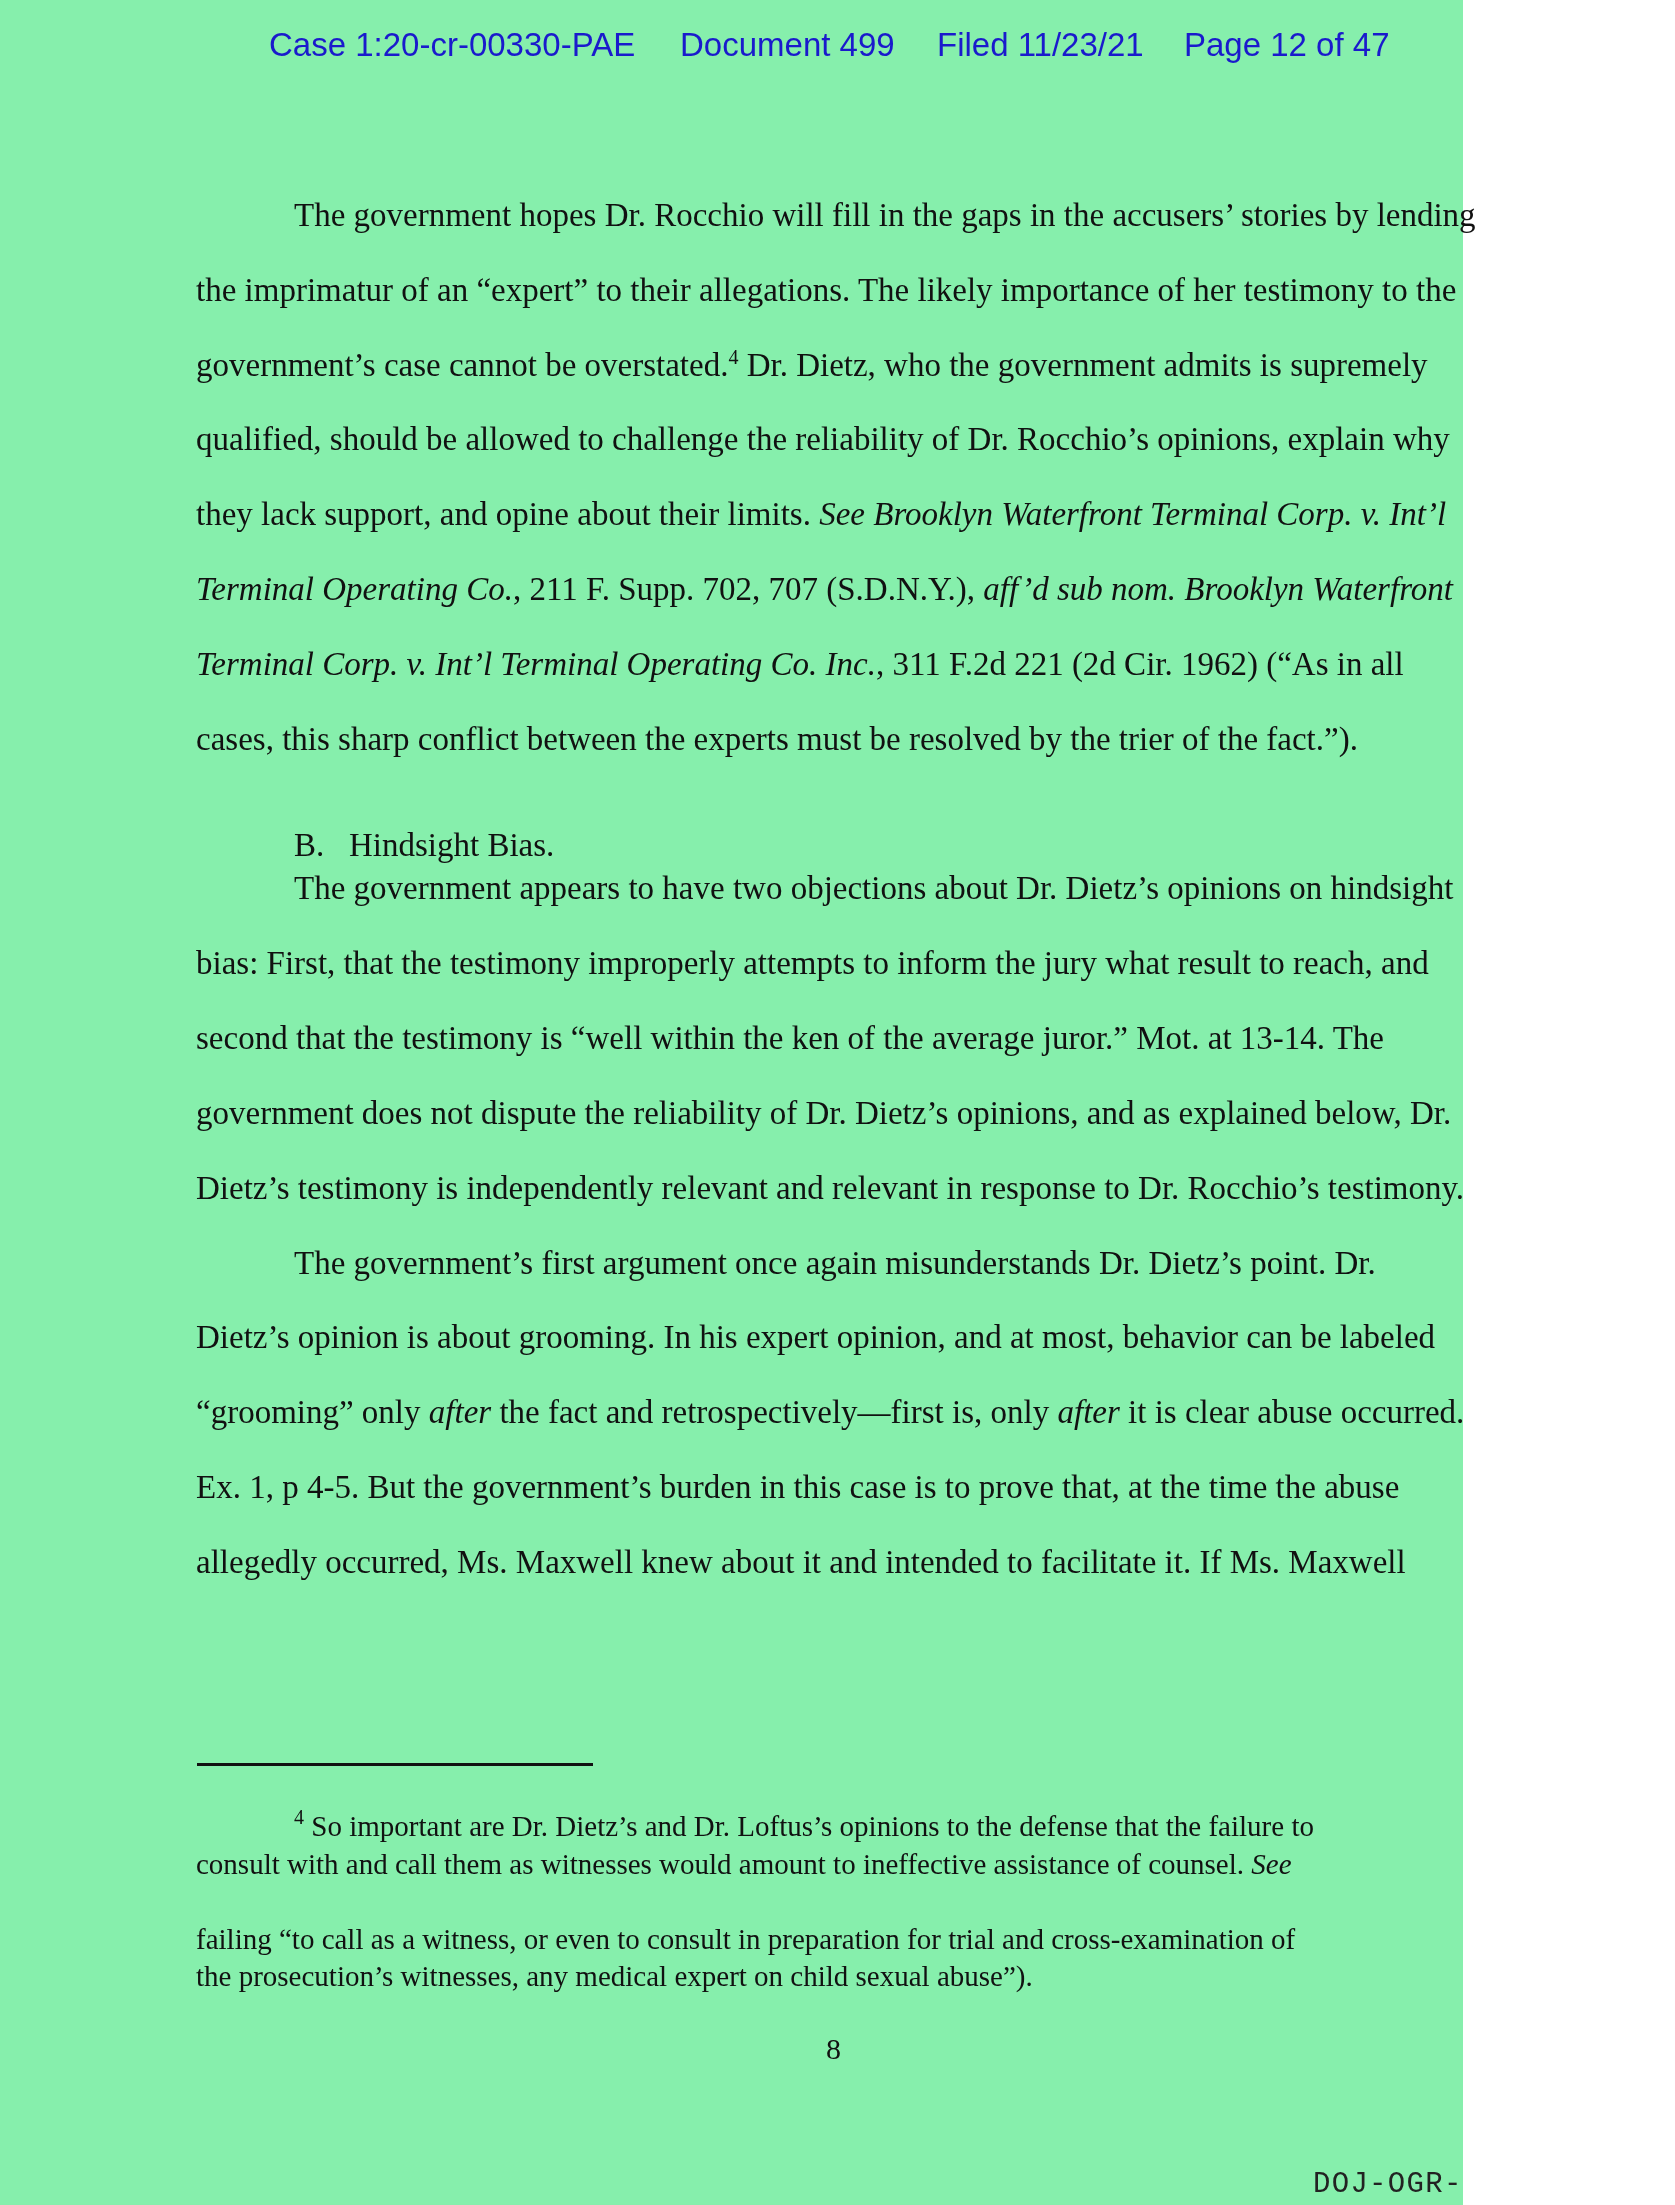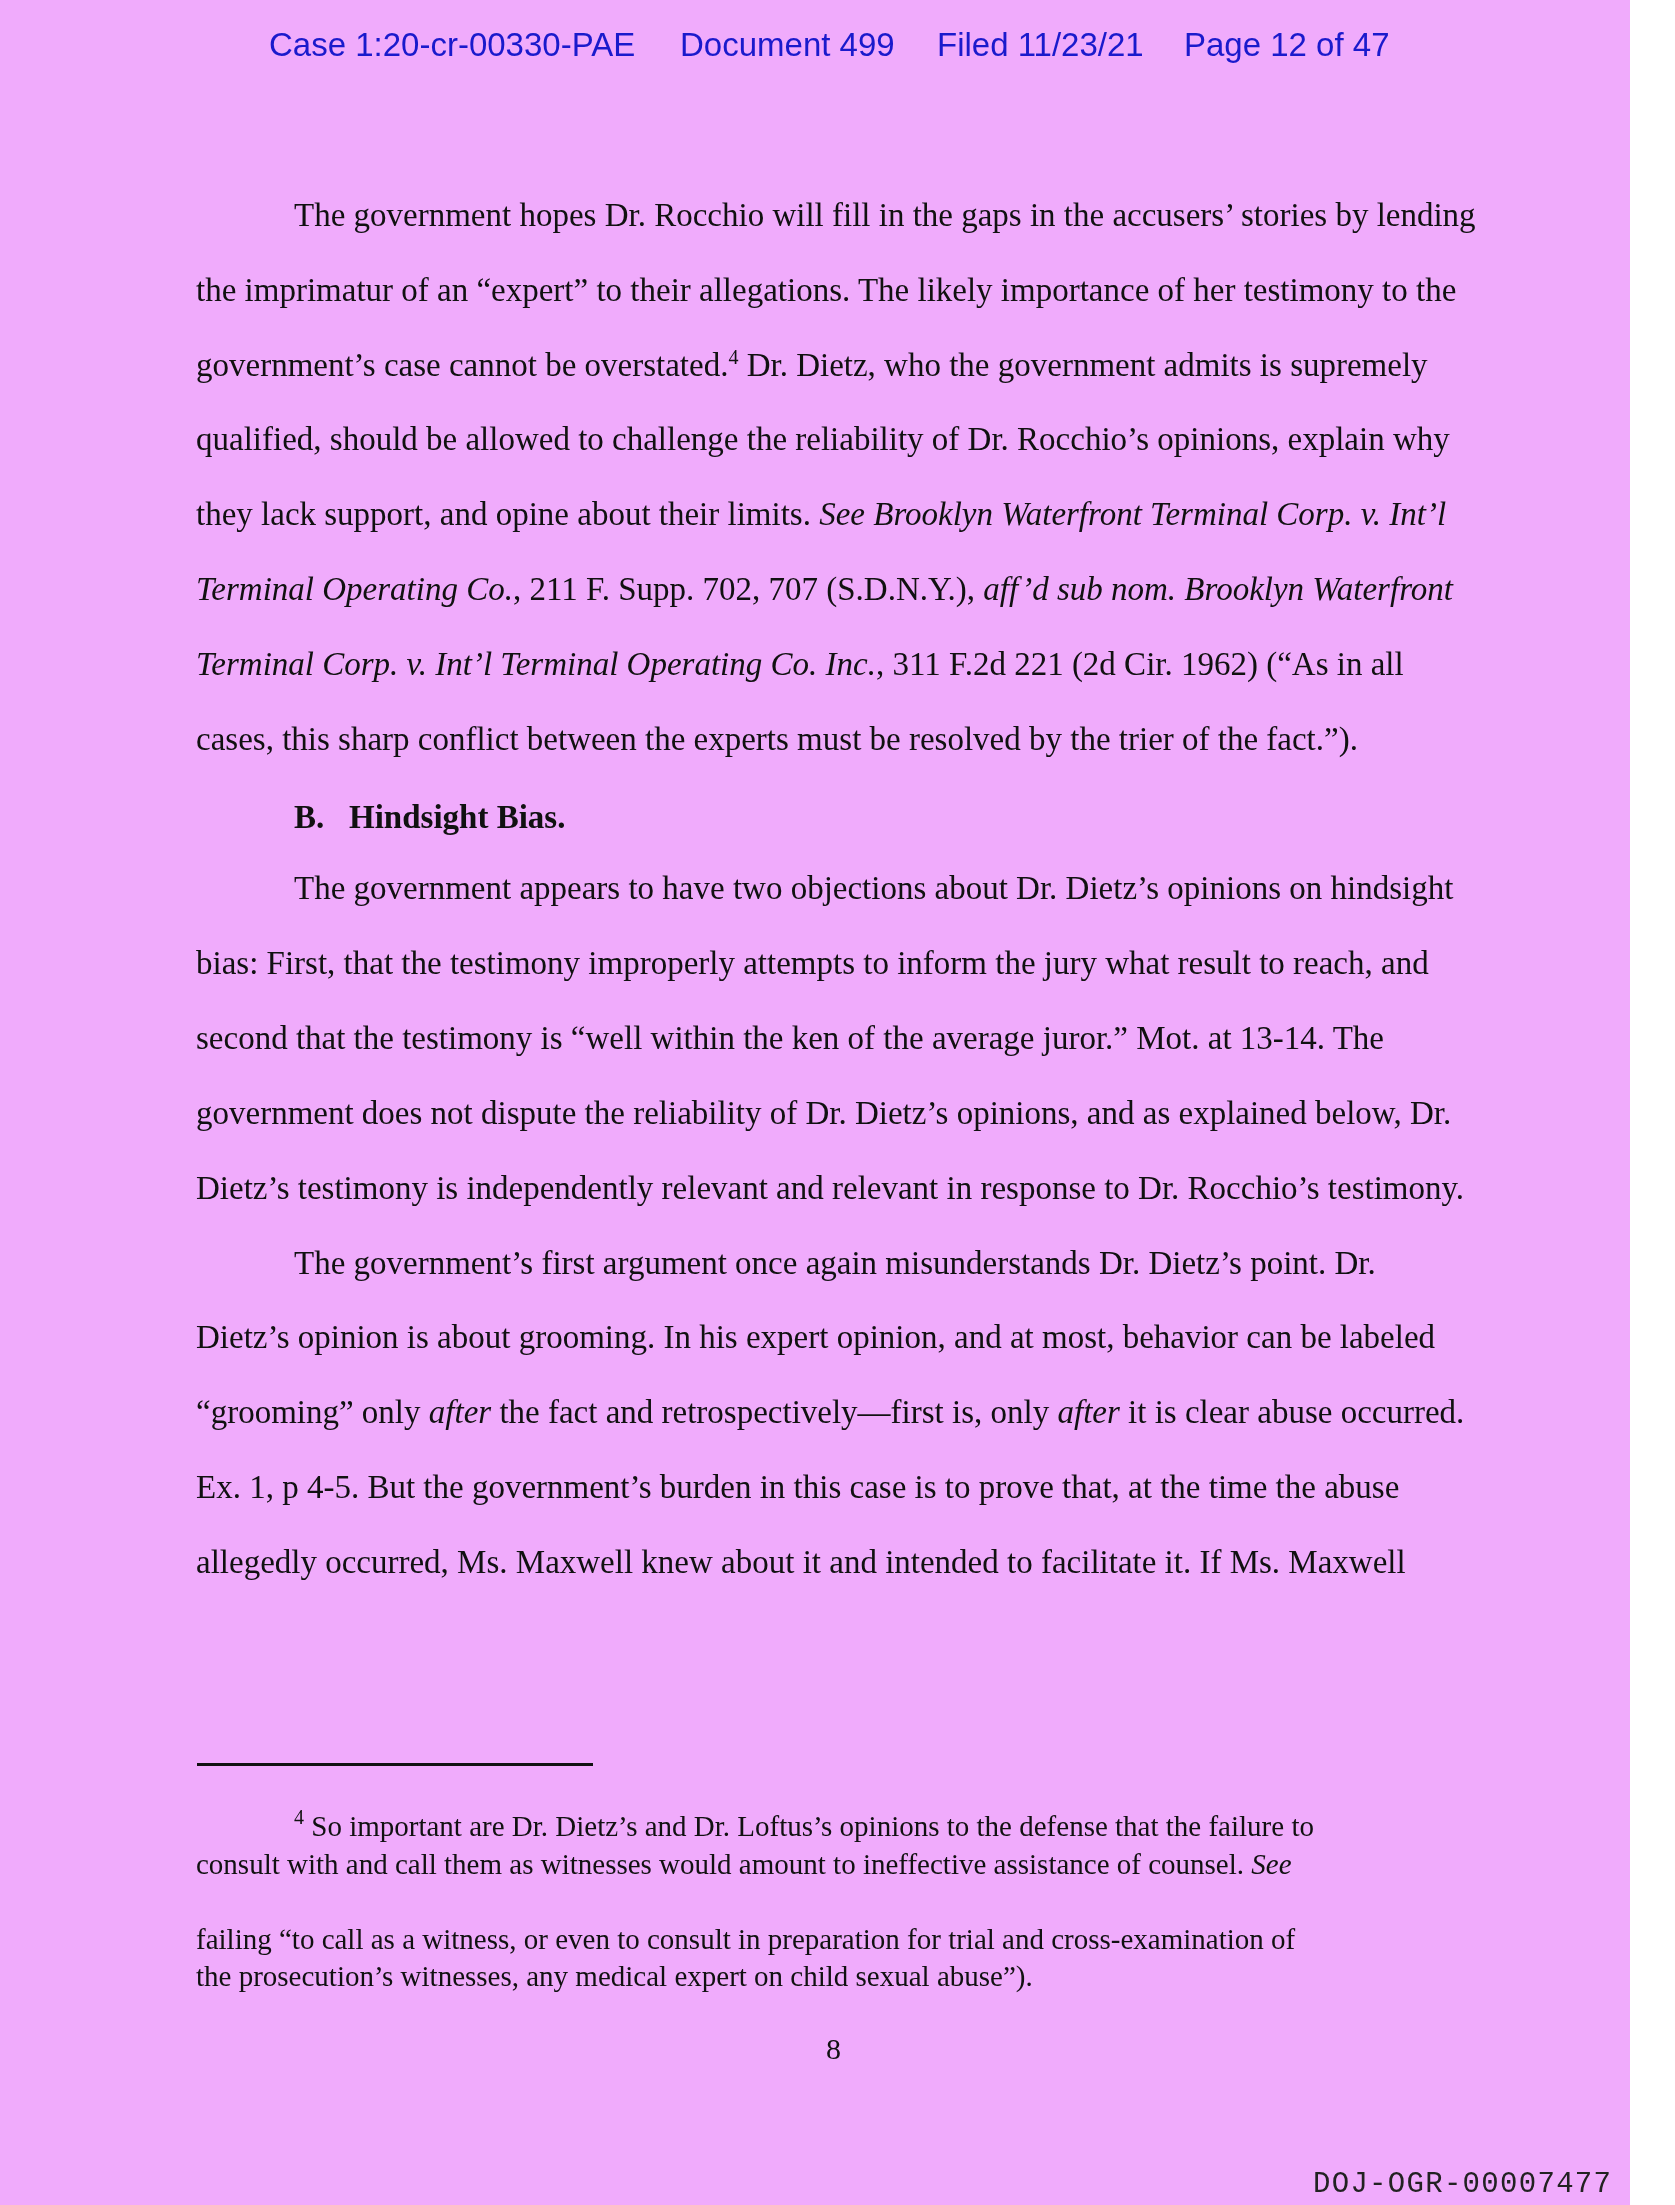--- a/index.html
+++ b/index.html
@@ -1,31 +1,31 @@
 <!DOCTYPE html>
 <html style="font-size:10.5px"><head>
   <meta charset="utf-8">
   <style>
     html, body { margin: 0; padding: 0; background: #ffffff; }
     body { width: 1675px; height: 2205px; position: relative; overflow: hidden; }
-    .page { position: absolute; left: 0; top: 0; width: 1630px; height: 2205px; background: #f0abfc; }
+    .page { position: absolute; left: 0; top: 0; width: 1463px; height: 2205px; background: #86efac; }
     .header {
       position: absolute; top: 26px; left: 0; width: 1675px; height: 46px;
       font-family: "Liberation Sans", sans-serif; font-size: 33px; color: #1a1acc;
     }
     .header span { position: absolute; top: 0; white-space: nowrap; }
     .line {
       position: absolute; white-space: nowrap;
       font-family: "Liberation Serif", serif; font-size: 33px; color: #111111;
       line-height: 39px;
     }
     .fn { font-size: 29px; line-height: 35px; margin-top: 29px; }
     .line i { font-style: italic; }
     .line sup { font-size: 20px; vertical-align: 12px; line-height: 0; }
-    .heading { font-weight: bold; }
+    .heading { font-weight: normal; margin-top: 28px; }
     .footnote-rule { position: absolute; left: 197px; top: 1763px; width: 396px; height: 2.6px; background: #111111; }
     .page-number { position: absolute; left: 826px; top: 2032px; font-family: "Liberation Serif", serif; font-size: 30px; color: #111111; }
     .bates { position: absolute; left: 1313px; top: 2168px; font-family: Liberation Mono, monospace; font-size: 29px; color: #222222; letter-spacing: 1.3px; }
   </style>
 </head>
 <body>
 
 <div class="page">
 
   <div class="header">

